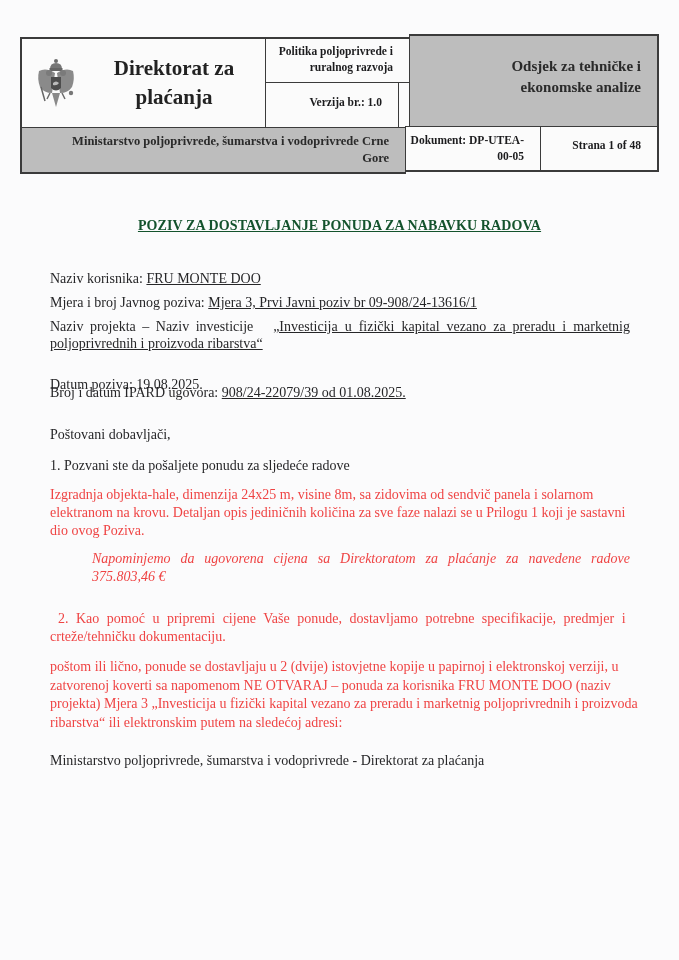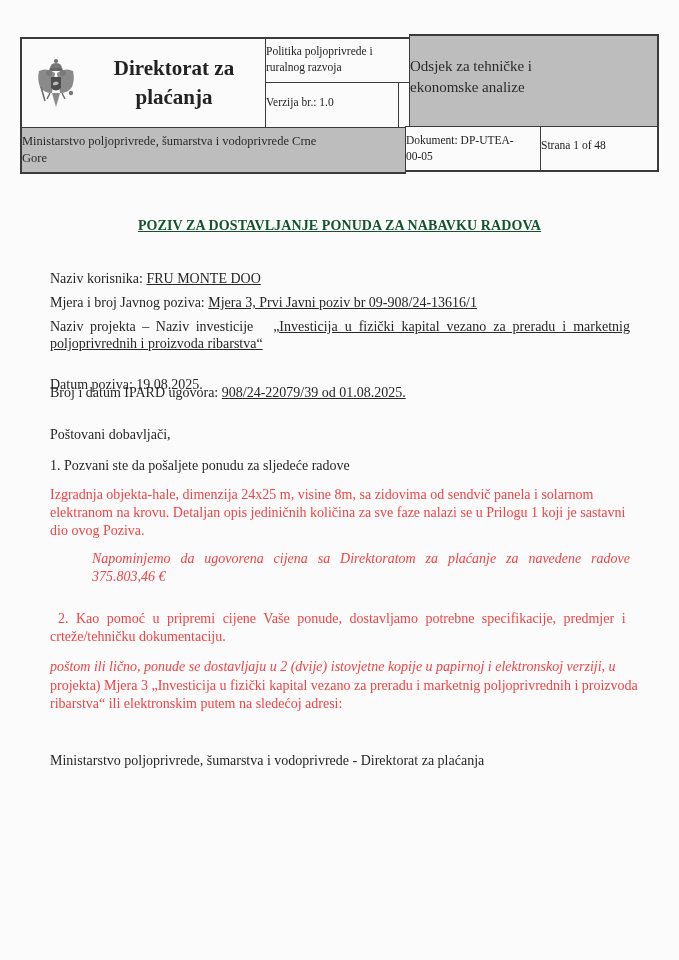--- a/index.html
+++ b/index.html
@@ -4,21 +4,21 @@
 <style>
   html, body { margin: 0; padding: 0; }
   body {
     width: 679px; height: 960px; position: relative; overflow: hidden;
     background: #fbfbfc;
     font-family: "Liberation Serif", serif;
     color: #1c1c1e;
   }
   .hdr { position: absolute; border-color: #3b3b3b; border-style: solid; box-sizing: border-box; }
   .gray { background: #bdbdbd; }
-  .cell-text { position: absolute; left: 0; right: 7px; text-align: left; font-weight: normal; }
+  .cell-text { position: absolute; left: 0; right: 16px; text-align: right; font-weight: bold; }
 
   #logo-title { left: 20px; top: 37px; width: 246px; height: 91px; border-width: 2px 1px 1px 2px; background:#fbfbfb; }
   #mid-top { left: 265px; top: 37px; width: 145px; height: 46px; border-width: 2px 1px 1px 1px; background:#fbfbfb; }
   #mid-bot { left: 265px; top: 82px; width: 134px; height: 46px; border-width: 1px 1px 1px 1px; background:#fbfbfb; }
   #right-top { left: 409px; top: 34px; width: 250px; height: 94px; border-width: 2px 2px 1px 1px; }
   #row2-left { left: 20px; top: 127px; width: 386px; height: 47px; border-width: 1px 1px 2px 2px; }
   #row2-doc { left: 405px; top: 126px; width: 136px; height: 46px; border-width: 1px 1px 2px 1px; background:#fbfbfb; }
   #row2-page { left: 540px; top: 126px; width: 119px; height: 46px; border-width: 1px 2px 2px 1px; background:#fbfbfb; }
 
   .emblem { position: absolute; left: 14px; top: 18px; width: 40px; height: 56px; }
@@ -134,18 +134,19 @@
 <div class="para italic" style="top:550px;">
   <div style="padding-left:42px;">Napominjemo da ugovorena cijena sa Direktoratom za plaćanje za navedene radove 375.803,46 €</div>
 </div>
 
 <div class="para" style="top:610px;">
   <div style="padding-left:8px; display:flex; justify-content:space-between; white-space:nowrap; word-spacing:4px;">2. Kao pomoć u pripremi cijene Vaše ponude, dostavljamo potrebne specifikacije, predmjer i</div>
   <div>crteže/tehničku dokumentaciju.</div>
 </div>
 
 <div class="para" style="top:658px; line-height:18.5px;">
-  <div style="white-space:nowrap;font-style:italic;">poštom ili lično, ponude se dostavljaju u 2 (dvije) istovjetne  kopije u papirnoj i elektronskoj verziji, u</div>
+  <div style="white-space:nowrap;">poštom ili lično, ponude se dostavljaju u 2 (dvije) istovjetne  kopije u papirnoj i elektronskoj verziji, u</div>
+  <div style="white-space:nowrap;">zatvorenoj koverti sa napomenom NE OTVARAJ – ponuda za korisnika FRU MONTE DOO (naziv</div>
   <div style="white-space:nowrap;">projekta)  Mjera 3 „Investicija u fizički kapital vezano za preradu i marketnig poljoprivrednih i proizvoda</div>
   <div style="white-space:nowrap;">ribarstva“  ili elektronskim putem na sledećoj adresi:</div>
 </div>
 
 <div class="line" style="top:752px;">Ministarstvo poljoprivrede, šumarstva i vodoprivrede - Direktorat za plaćanja</div>
 
 </body></html>

